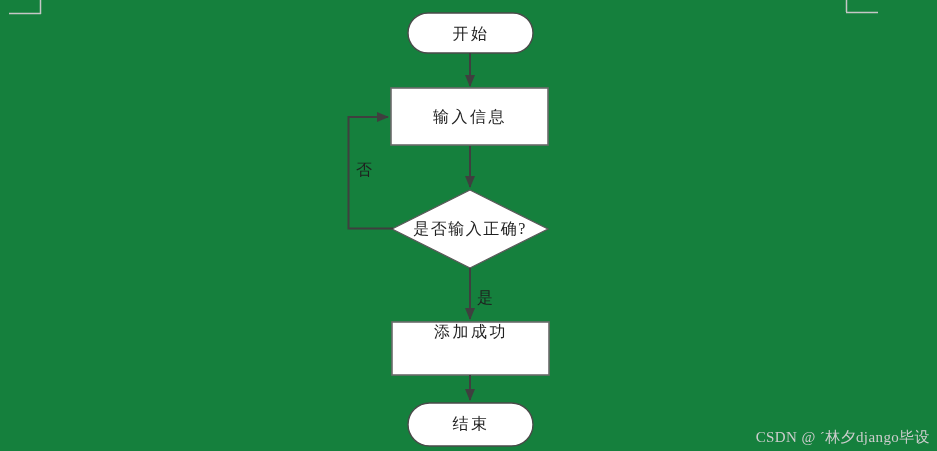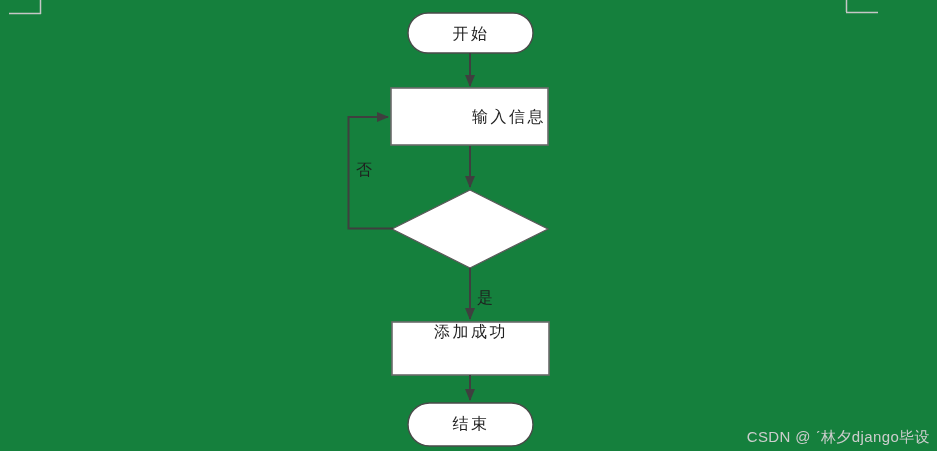--- a/index.html
+++ b/index.html
@@ -23,21 +23,21 @@
   .edge-label {
     position:absolute;
     transform:translate(-50%,-50%);
     color:#1f1f1f;
     font-size:16px;
     white-space:nowrap;
   }
   .watermark {
     position:absolute;
     right:7px; bottom:4px;
-    font-family:Liberation Sans, sans-serif;
+    font-family:Liberation Serif, serif;
     font-size:15px;
     color:#cdcdcd;
     letter-spacing:0.4px;
     white-space:nowrap;
     margin-left:48px;
   }
 </style>
 </head>
 <body>
 
@@ -65,22 +65,23 @@
 
     <path d="M470,53 V86" stroke="#3f3f3f" stroke-width="2" fill="none" marker-end="url(#ah)"></path>
     <path d="M470,146 V187" stroke="#3f3f3f" stroke-width="2" fill="none" marker-end="url(#ah)"></path>
     <path d="M470,268 V319" stroke="#3f3f3f" stroke-width="2" fill="none" marker-end="url(#ah)"></path>
     <path d="M393,228.5 H348.5 V117 H388" stroke="#3f3f3f" stroke-width="2" fill="none" marker-end="url(#ah)"></path>
     <path d="M470,375 V400" stroke="#3f3f3f" stroke-width="2" fill="none" marker-end="url(#ah)"></path>
   </svg>
 
   <div class="node-label" style="left:471px; top:34px;">开始</div>
 
-  <div class="node-label" style="left:470px; top:117px;margin-left:39px;">输入信息</div>
+  <div class="node-label" style="left:470px; top:117px;">输入信息</div>
 
+  <div class="node-label" style="left:470px; top:229px; letter-spacing:1.5px;">是否输入正确?</div>
 
   <div class="node-label" style="left:471px; top:332px;">添加成功</div>
 
   <div class="node-label" style="left:471px; top:424px;text-align:center;">结束</div>
 
   <div class="edge-label" style="left:364px; top:170px;">否</div>
 
   <div class="edge-label" style="left:485px; top:298px;">是</div>
 
   <div class="watermark">CSDN @ ˊ林夕django毕设</div>

